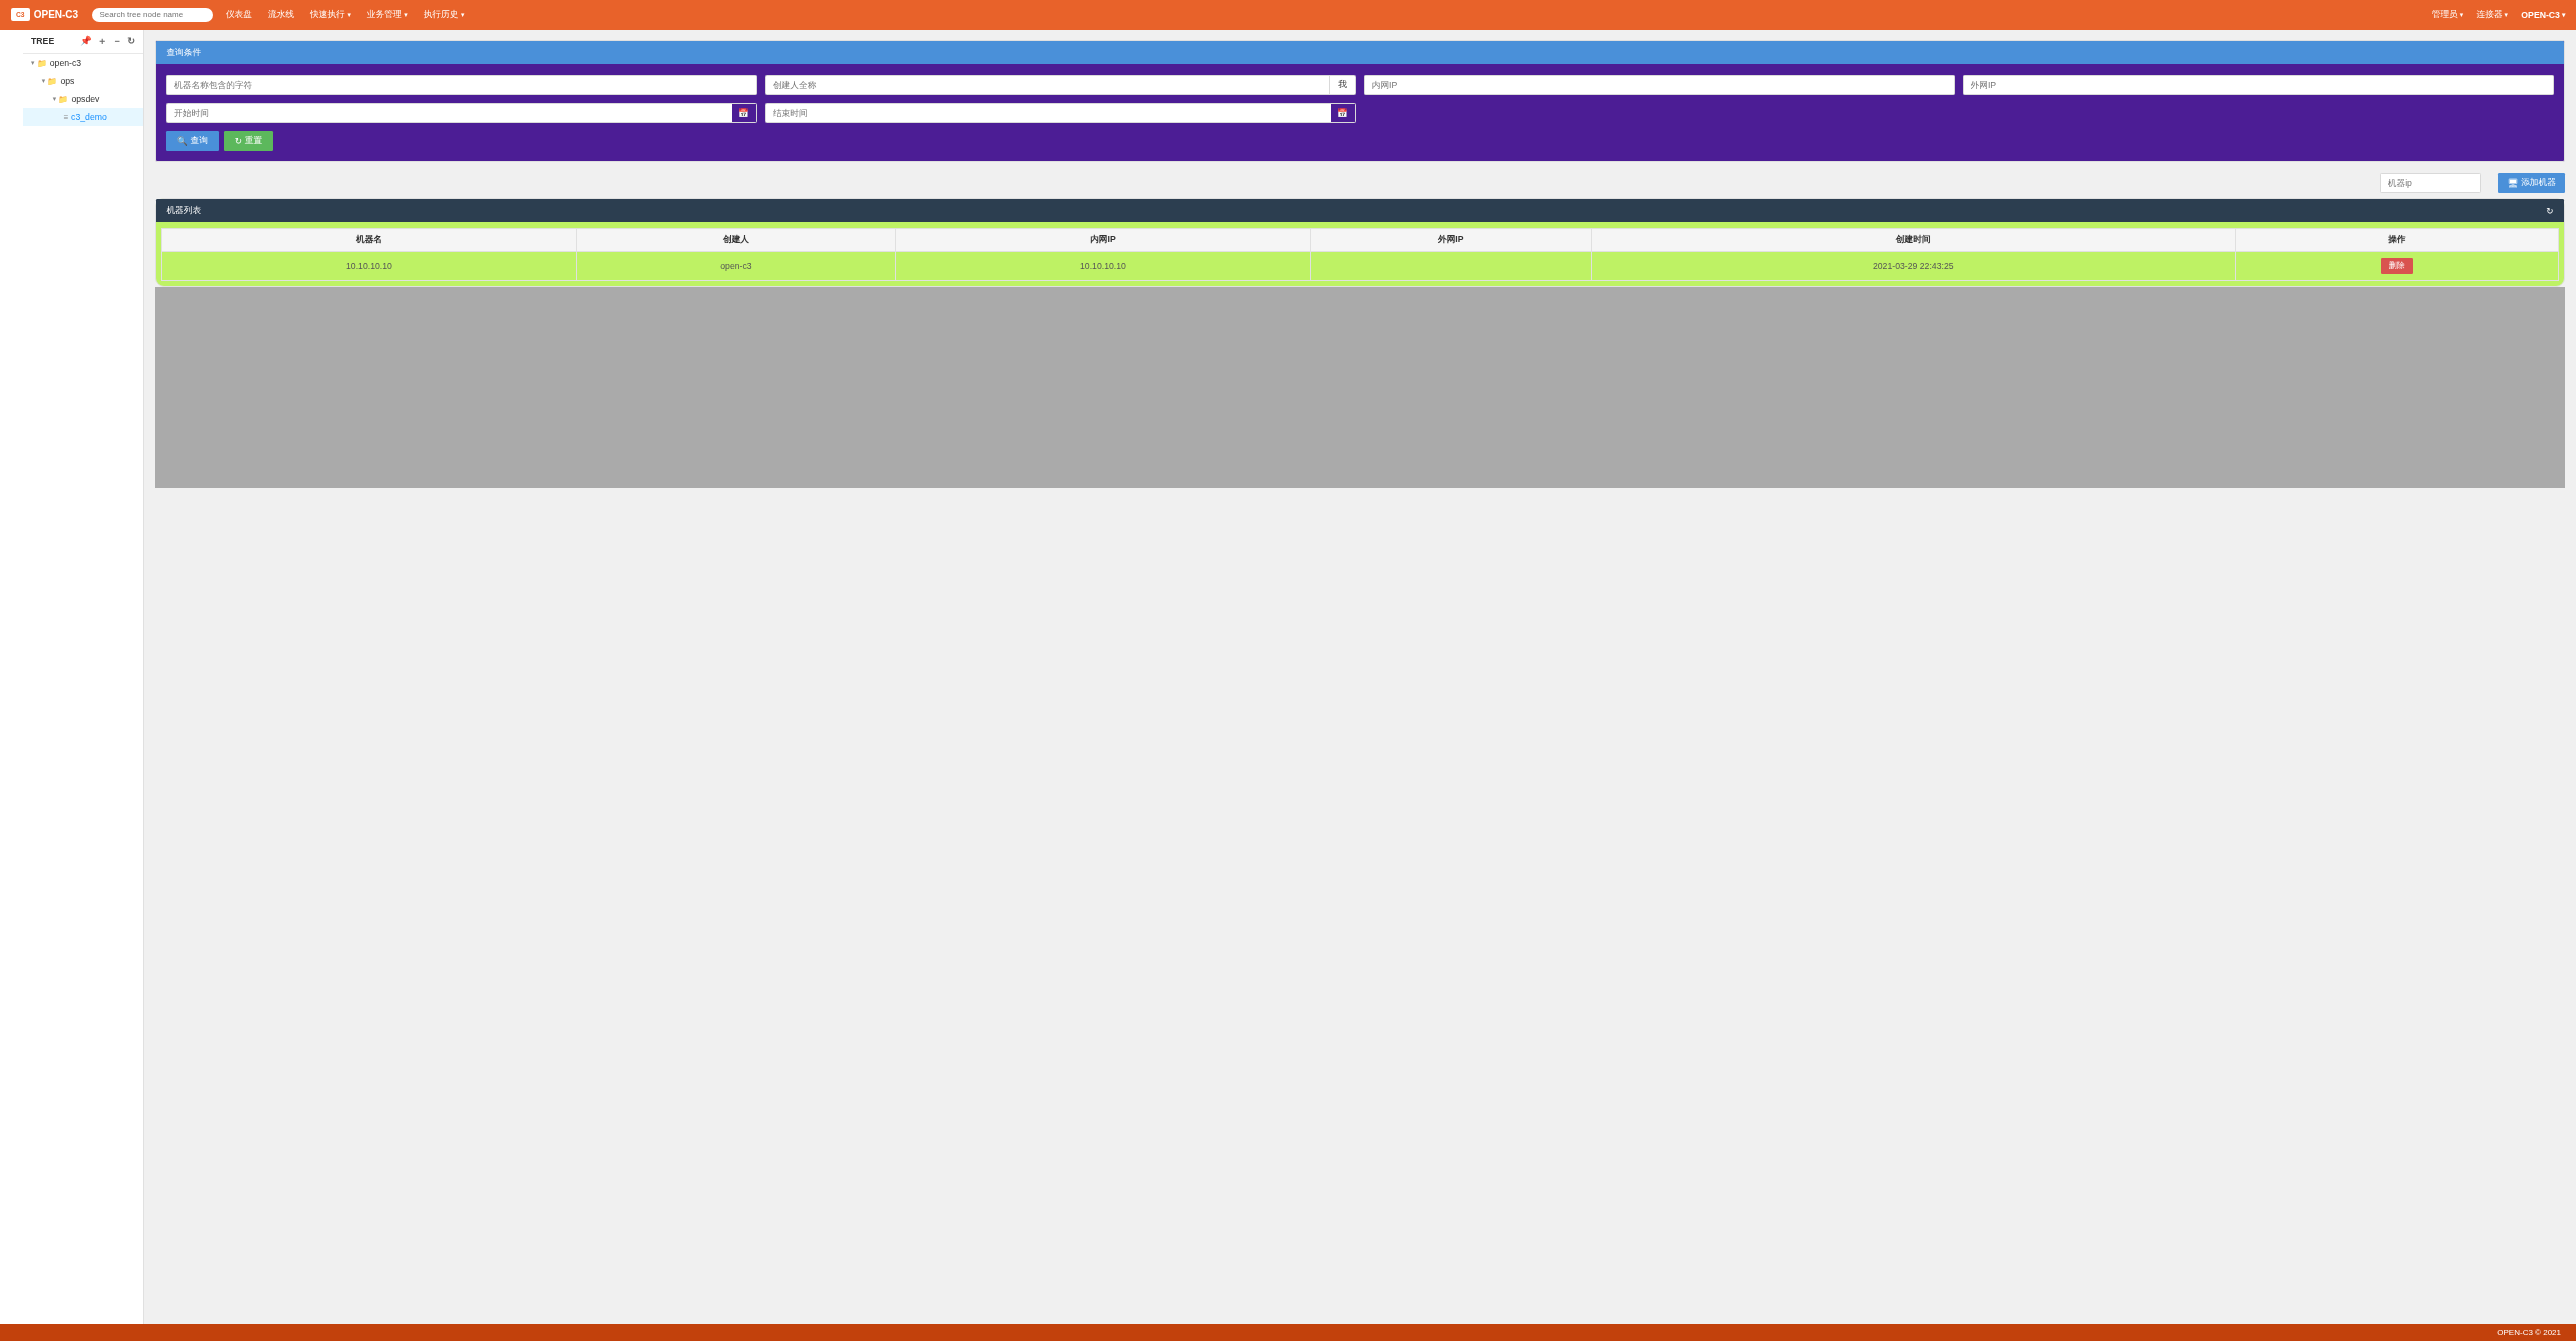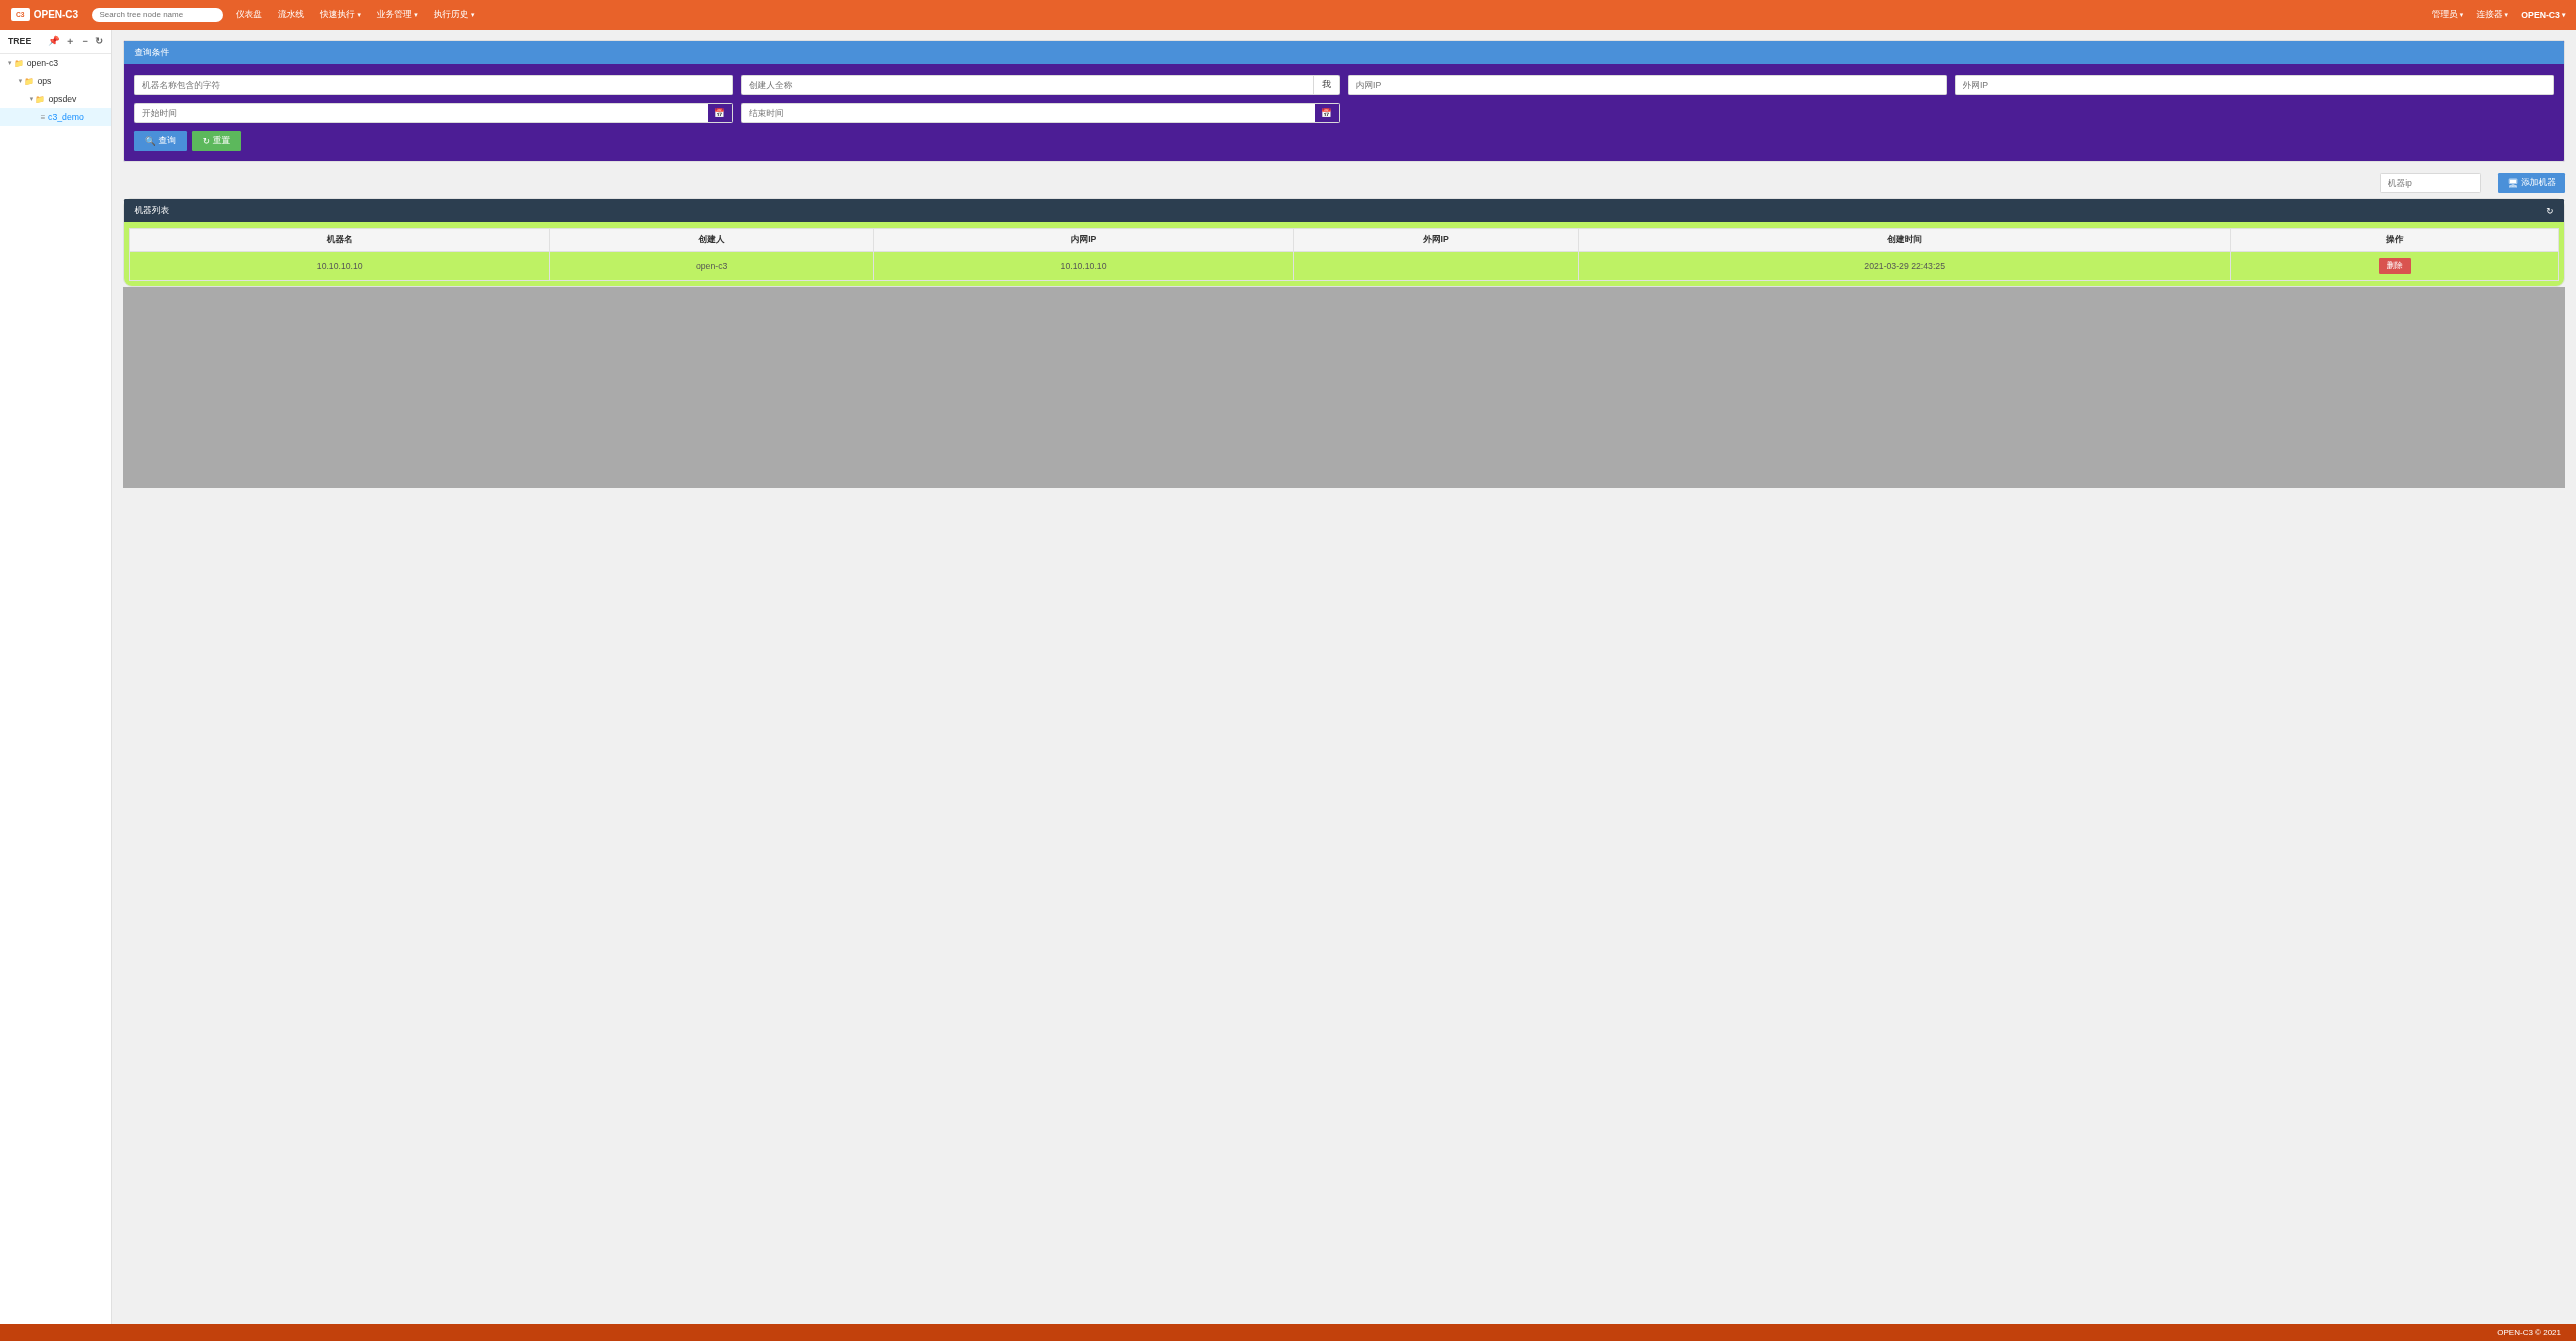--- a/index.html
+++ b/index.html
@@ -37,21 +37,21 @@
       color: #E8622A;
       font-weight: bold;
       font-size: 6.7px;
     }
     .search-box {
       background: white;
       border: none;
       border-radius: 8px;
       padding: 2.7px 8px;
       font-size: 8px;
-      width: 131px;
+      width: 121px;
       outline: none;
       color: #999;
     }
     .nav-links {
       display: flex;
       gap: 16px;
       color: white;
       font-size: 8.7px;
       flex: 1;
     }
@@ -81,25 +81,26 @@
 
     
     .main-layout {
       display: flex;
       margin-top: 29.5px;
       min-height: calc(100vh - 29.5px);
     }
 
     
     .sidebar {
-      width: 112px;
+      width: 144px;
       background: white;
       border-right: 0.7px solid #e0e0e0;
       min-height: calc(100vh - 29.5px);
       flex-shrink: 0;
+      padding-left: 23px;
     }
     .sidebar-header {
       display: flex;
       align-items: center;
       justify-content: space-between;
       padding: 5.4px 8px;
       border-bottom: 0.7px solid #e8e8e8;
       font-size: 8.7px;
       font-weight: bold;
       color: #333;

